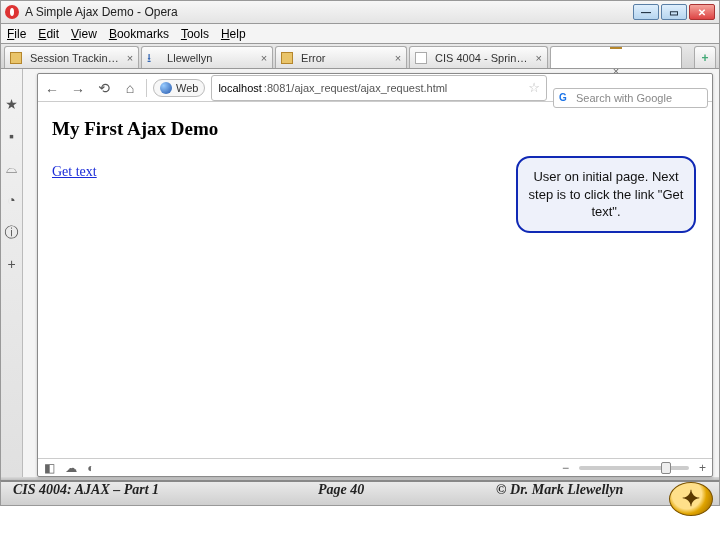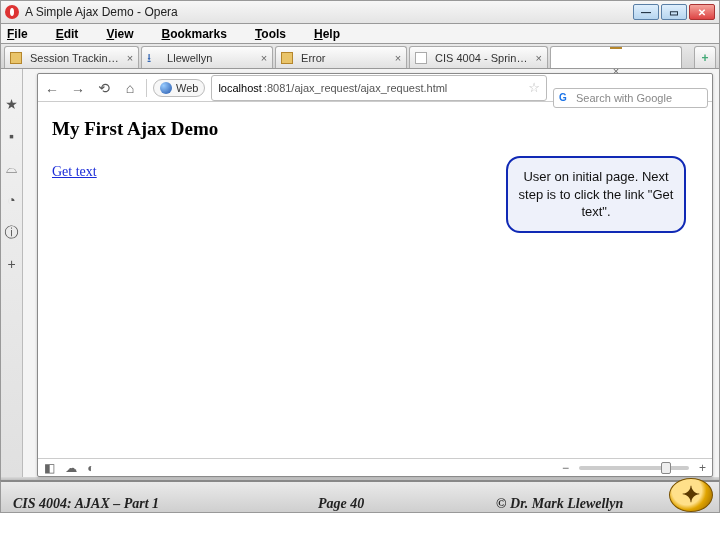--- a/index.html
+++ b/index.html
@@ -8,21 +8,21 @@
   
   .titlebar { height: 24px; background: linear-gradient(#f7f7f7, #e4e4e4); border: 1px solid #999; display: flex; align-items: center; padding: 0 4px; }
   .titlebar .opera-o { width: 14px; height: 14px; background: #d33; border-radius: 50%; margin-right: 6px; position: relative; display: inline-block; }
   .titlebar .opera-o::after { content: ""; position: absolute; inset: 3px 5px; background: #fff; border-radius: 50%; }
   .titlebar .title { flex: 1; font-size: 12px; color: #222; }
   .win-ctrls { display: flex; gap: 2px; }
   .win-btn { width: 26px; height: 16px; border: 1px solid #5a7fa6; background: linear-gradient(#dfeffd,#b7d5ef); border-radius: 2px; font-size: 10px; display:flex; align-items:center; justify-content:center; color:#234; font-weight:bold; }
   .win-btn.close { background: linear-gradient(#f5a49b,#d44); border-color:#a33; color:#fff; }
   
   
-  .menubar { height: 20px; border: 1px solid #999; border-top: none; display: flex; align-items: center; padding: 0 6px; gap: 28px; font-size: 12px; background: #f4f4f4; font-weight: bold; }
+  .menubar { height: 20px; border: 1px solid #999; border-top: none; display: flex; align-items: center; padding: 0 6px; gap: 12px; font-size: 12px; background: #f4f4f4; }
   .menubar span { cursor: default; }
   .menubar span u { text-decoration: underline; }
   
   
   .tabstrip { height: 25px; background: linear-gradient(#e9e9e9,#d4d4d4); border: 1px solid #999; border-top:none; display:flex; align-items:stretch; padding: 2px 3px 0 3px; gap: 0; }
   .tab { display:flex; align-items:center; min-width: 132px; max-width: 140px; padding: 0 5px; border: 1px solid #aaa; border-bottom:none; border-radius: 3px 3px 0 0; background: linear-gradient(#fcfcfc,#e2e2e2); font-size: 11px; color:#333; gap:8px; margin-right:2px; }
   .tab.active { background: #fff; flex-direction: column; }
   .tab .favicon { width:12px; height:12px; background:#e9c46a; border:1px solid #b5862c; display:inline-block; }
   .tab .favicon.dl { background:none; border:none; color:#3768b3; font-size:12px; line-height:1; }
   .tab .favicon.page { background:#fff; border:1px solid #aaa; }
@@ -49,30 +49,30 @@
   .url-field .star { margin-left:auto; color:#bbb; font-size:13px; }
   .search-field { width:155px; height:20px; border:1px solid #bbb; border-radius:3px; display:flex; align-items:center; padding:0 5px; gap:5px; font-size:11px; color:#888; background:#fff;margin-top:21px; }
   .g-icon { width:12px; height:12px; position:relative; }
   .g-icon::before { content:"G"; font-size:10px; font-weight:bold; color:#1a73e8; position:absolute; left:0; top:0; }
   
   
   .page-body { flex:1; padding: 16px 14px; font-family: "Times New Roman", serif; position:relative; }
   .page-body h2 { font-size: 19px; font-weight:bold; color:#000; margin-bottom:24px; }
   .page-body a.ajax-link { color:#1a2bd8; text-decoration:underline; font-size:14px;text-align:center; }
   
-  .callout { position:absolute; right:26px; top:54px; width:180px; border:2px solid #1029b5; border-radius:14px; background:#eef1fa; padding:10px 10px; font-family: Arial, sans-serif; font-size:13px; color:#111; text-align:center; line-height:1.35; }
+  .callout { position:absolute; right:16px; top:54px; width:180px; border:2px solid #1029b5; border-radius:14px; background:#eef1fa; padding:10px 10px; font-family: Arial, sans-serif; font-size:13px; color:#111; text-align:center; line-height:1.35; }
   
   
   .inner-bottom { height:18px; border-top:1px solid #ccc; display:flex; align-items:center; padding:0 6px; gap:10px; color:#666; font-size:12px; }
   .inner-bottom .spacer { flex:1; }
   .zoom-rail { width:110px; height:4px; background:#ccc; border-radius:2px; position:relative; }
   .zoom-rail .thumb { position:absolute; right:18px; top:-4px; width:10px; height:12px; background:#eee; border:1px solid #888; border-radius:2px; }
   
   
-  .slide-footer { height:33px; border:1px solid #999; border-top:2px solid #888; background: linear-gradient(#eaeaea,#cfcfcf); display:flex; align-items:flex-end; font-family:"Times New Roman",serif; font-style:italic; font-weight:bold; font-size:14px; color:#222; position:relative; }
+  .slide-footer { height:26px; border:1px solid #999; border-top:2px solid #888; background: linear-gradient(#eaeaea,#cfcfcf); display:flex; align-items:flex-start; font-family:"Times New Roman",serif; font-style:italic; font-weight:bold; font-size:14px; color:#222; position:relative; }
   .slide-footer .seg { flex:1; text-align:center; }
   .slide-footer .seg.left { text-align:left; padding-left:12px; }
   .slide-footer .logo { width:44px; height:34px; margin-right:6px; border-radius:50%; background: radial-gradient(circle at 40% 35%, #ffe08a 0 45%, #e0a400 60%, #8a5a00 100%); border:1px solid #7a5200; display:flex; align-items:center; justify-content:center; font-style:normal; font-size:22px; color:#5b3900; }
   .gap-line { height:3px; background: linear-gradient(#d9d9d9,#bfbfbf); border-left:1px solid #999; border-right:1px solid #999; }
 </style>
 </head>
 <body>
 
 <div class="titlebar">
   <span class="opera-o"></span>

